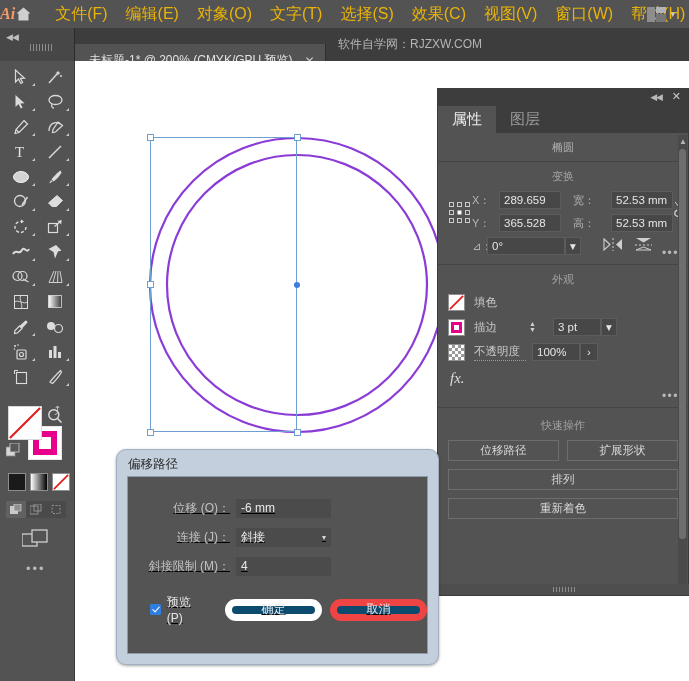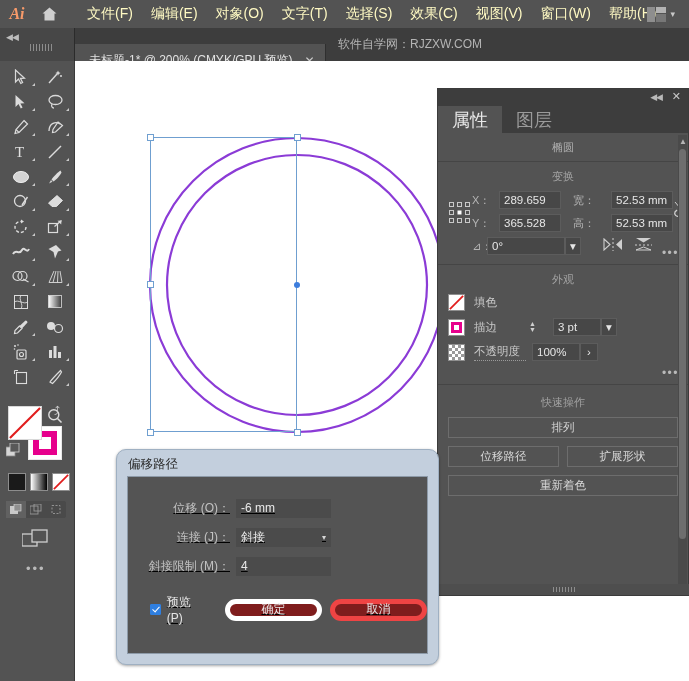--- a/index.html
+++ b/index.html
@@ -20,21 +20,21 @@
   .ai-logo {
     width:34px; height:28px; display:flex; align-items:center; justify-content:center;
     color:#f79a6a; font-weight:bold; font-size:16px; font-style:italic;
     font-family:"Liberation Serif", serif;
   }
   .home-btn {
     width:30px; height:28px; display:flex; align-items:center; justify-content:center;
   }
   .menu-items { display:flex; align-items:center; margin-left:14px; }
   .menu-item {
-    color:#fef9c3; font-size:14px; padding:2px 9px; white-space:nowrap; cursor:default;text-align:right;
+    color:#eab308; font-size:16px; padding:2px 9px; white-space:nowrap; cursor:default;text-align:right;
   }
   .ws-switch {
     position:absolute; right:8px; top:0; height:28px; display:flex; align-items:center; gap:4px;
     padding:0 6px;
   }
   .ws-icon { width:19px; height:15px; display:block; }
   .ws-chev { color:#c9c9c9; font-size:9px; }
 
   
   .tabbar {
@@ -118,21 +118,21 @@
 
   
   .props {
     position:absolute; left:437px; top:88px; width:252px; height:508px;
     background:#535353; border:1px solid #3b3b3b;
   }
   .props-titlebar { position:relative; height:17px; background:#3d3d3d; }
   .props-titlebar .collapse { position:absolute; right:26px; top:3px; color:#b9b9b9; font-size:9px; letter-spacing:-1px;}
   .props-titlebar .close { position:absolute; right:7px; top:1px; color:#cacaca; font-size:11px; cursor:pointer;}
   .props-tabs { height:27px; background:#3d3d3d; display:flex; align-items:stretch; }
-  .ptab { padding:0 14px; display:flex; align-items:center; color:#9b9b9b; font-size:18px; cursor:pointer;}
+  .ptab { padding:0 14px; display:flex; align-items:center; color:#9b9b9b; font-size:15px; cursor:pointer;}
   .ptab.active { background:#535353; color:#e8e8e8; }
   .prop-sect { border-bottom:1px solid #454545; padding:7px 10px 9px 10px; position:relative;}
   .sect-label { color:#a2a2a2; font-size:11px; margin-bottom:7px;text-align:center; }
   .sect-label.obj { color:#b0b0b0; margin-bottom:0; }
 
   .xf-grid { display:flex; align-items:flex-start; }
   .ref-pt { width:28px; padding-top:10px; }
   .xf-fields { flex:1; }
   .xf-row { display:flex; align-items:center; margin-bottom:5px; }
   .xf-lab { color:#b5b5b5; font-size:11px; width:15px; text-align:left; }
@@ -213,23 +213,23 @@
   .chk {
     width:11px; height:11px; background:#2f7fe0; border:1px solid #2f7fe0; border-radius:1px;
     position:relative; margin-right:6px;
   }
   .chk:after {
     content:""; position:absolute; left:3px; top:0px; width:3px; height:6px;
     border:solid #ffffff; border-width:0 1.5px 1.5px 0; transform:rotate(42deg);
   }
   .chk-lab { color:#e5e5e5; font-size:12px; }
   .dlg-btn {
-    border:5px solid #ef4444; border-radius:11px; color:#e8e8e8; font-size:12px;
+    border:7px solid #ef4444; border-radius:11px; color:#e8e8e8; font-size:12px;
     height:22px; width:99px; display:flex; align-items:center; justify-content:center;
-    cursor:pointer; background:#7f1d1d;text-align:center;
+    cursor:pointer; background:#0c4a6e;text-align:center;
   }
   .dlg-btn.default { border-color:#ffffff; }
   .btn-gap { width:8px; }
 </style>
 </head>
 <body>
 
 <div id="app">
 
   <div class="menubar">
@@ -671,31 +671,32 @@
 
       <div class="ap-row">
         <span class="sw-box sw-opacity"></span>
         <span class="ap-lab dotted" style="width:52px">不透明度</span>
         <span class="fld" style="width:48px;margin-left:6px">100%</span>
         <span class="sel-fld" style="width:18px;justify-content:center">
           <span class="sel-caret">›</span>
         </span>
       </div>
 
+      <div class="fx-row">fx.</div>
       <span class="sect-dots">•••</span>
     </div>
 
     <div class="prop-sect" style="border-bottom:none;padding-top:10px">
       <div class="sect-label">快速操作</div>
       <div class="qa-row">
-        <div class="qa-btn">排列</div>
-      </div>
-      <div class="qa-row">
         <div class="qa-btn">位移路径</div>
         <div class="qa-btn">扩展形状</div>
+      </div>
+      <div class="qa-row">
+        <div class="qa-btn">排列</div>
       </div>
       <div class="qa-row">
         <div class="qa-btn">重新着色</div>
       </div>
     </div>
 
     <div class="scrollbar">
       <span class="scroll-arrow">▲</span>
       <div class="scroll-thumb"></div>
     </div>

